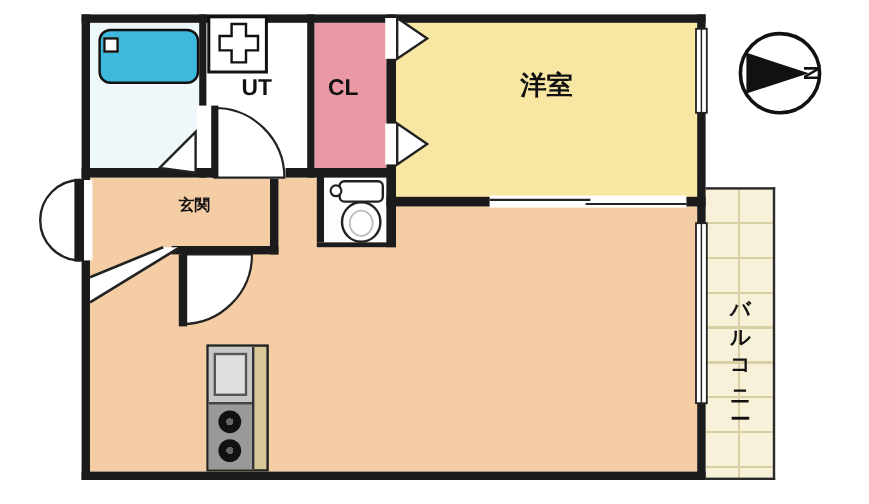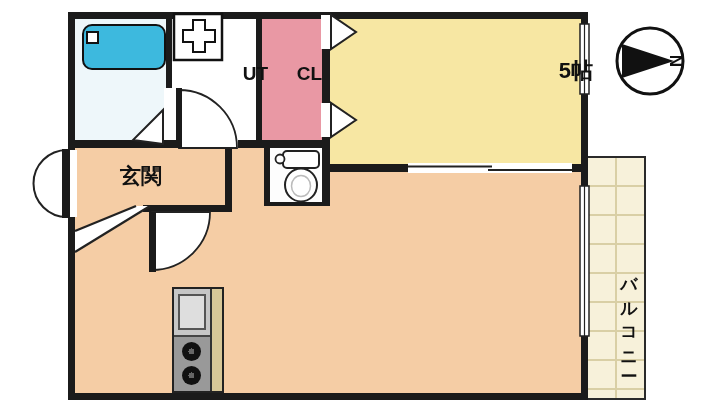--- a/index.html
+++ b/index.html
@@ -1,21 +1,21 @@
 <!DOCTYPE html>
 <html style="--wall: #1b1b1b; --western-room: #f7e7a3; --ldk-room: #f5cda5; --closet-room: #e998a4; --bathroom-floor: #eef7fa; --ut-floor: #ffffff; --bathtub: #3db9de; --balcony-floor: #f7f1da; --balcony-grid: #d9cfa5; --kitchen-counter: #c6c6c6; --kitchen-edge: #d8c898;"><head>
 <meta charset="utf-8">
 <style>
   html,body{margin:0;padding:0;background:#fff;}
   #canvas{position:relative;width:724px;height:420px;background:#fff;overflow:hidden;
           font-family:"Liberation Sans","DejaVu Sans",sans-serif;}
   .room{position:absolute;}
   .wall{position:absolute;background:var(--wall,#1b1b1b);}
   .abs{position:absolute;}
-  .label{position:absolute;font-weight:bold;color:#111;text-align:right;margin-left:12px;}
+  .label{position:absolute;font-weight:bold;color:#111;text-align:center;}
   #balcony{background-color:var(--balcony-floor,#f7f1da);
     background-image:
       repeating-linear-gradient(to right, transparent 0 27px, var(--balcony-grid,#d9cfa5) 27px 29px),
       repeating-linear-gradient(to bottom, transparent 0 27px, var(--balcony-grid,#d9cfa5) 27px 29px);
     border:2px solid #2a2a2a;border-left:none;box-sizing:border-box;}
   .burner{position:absolute;width:19px;height:19px;border-radius:50%;
     background:radial-gradient(circle at 50% 50%, #666 0 3px, #111 3px);}
   svg{position:absolute;left:0;top:0;pointer-events:none;}
 </style>
 </head>
@@ -128,29 +128,29 @@
     </g>
 
     <g transform="translate(612,22)">
       <circle cx="38" cy="39" r="33" fill="#fff" stroke="#111" stroke-width="3"></circle>
       <polygon points="10,22 10,56 62,39" fill="#111"></polygon>
       <text x="64" y="45" transform="rotate(90 64 39)" text-anchor="middle" font-size="17" font-weight="bold" fill="#111">N</text>
     </g>
   </svg>
 
   <div class="label" style="left:330px;top:57px;width:251px;font-size:22px;line-height:1.3;">
-    <div>5帖</div>
+    <div>洋室</div>
   </div>
 
   <div class="label" style="left:200px;top:260px;width:390px;font-size:26px;line-height:1.25;">
   </div>
 
   <div class="label" style="left:172px;top:63px;width:84px;font-size:19px;"><span>UT</span></div>
 
   <div class="label" style="left:262px;top:63px;width:48px;font-size:19px;"><span>CL</span></div>
 
-  <div class="label" style="left:78px;top:162px;width:72px;font-size:21px;"><span>玄関</span></div>
+  <div class="label" style="left:78px;top:162px;width:72px;font-size:13px;padding-left:48px;"><span>玄関</span></div>
 
   <div class="label" style="left:588px;top:212px;width:58px;height:160px;display:flex;justify-content:center;font-size:17px;">
     <span style="writing-mode:vertical-rl;text-orientation:upright;letter-spacing:6px;">バルコニー</span>
   </div>
 
 </div>
 
 </body></html>

